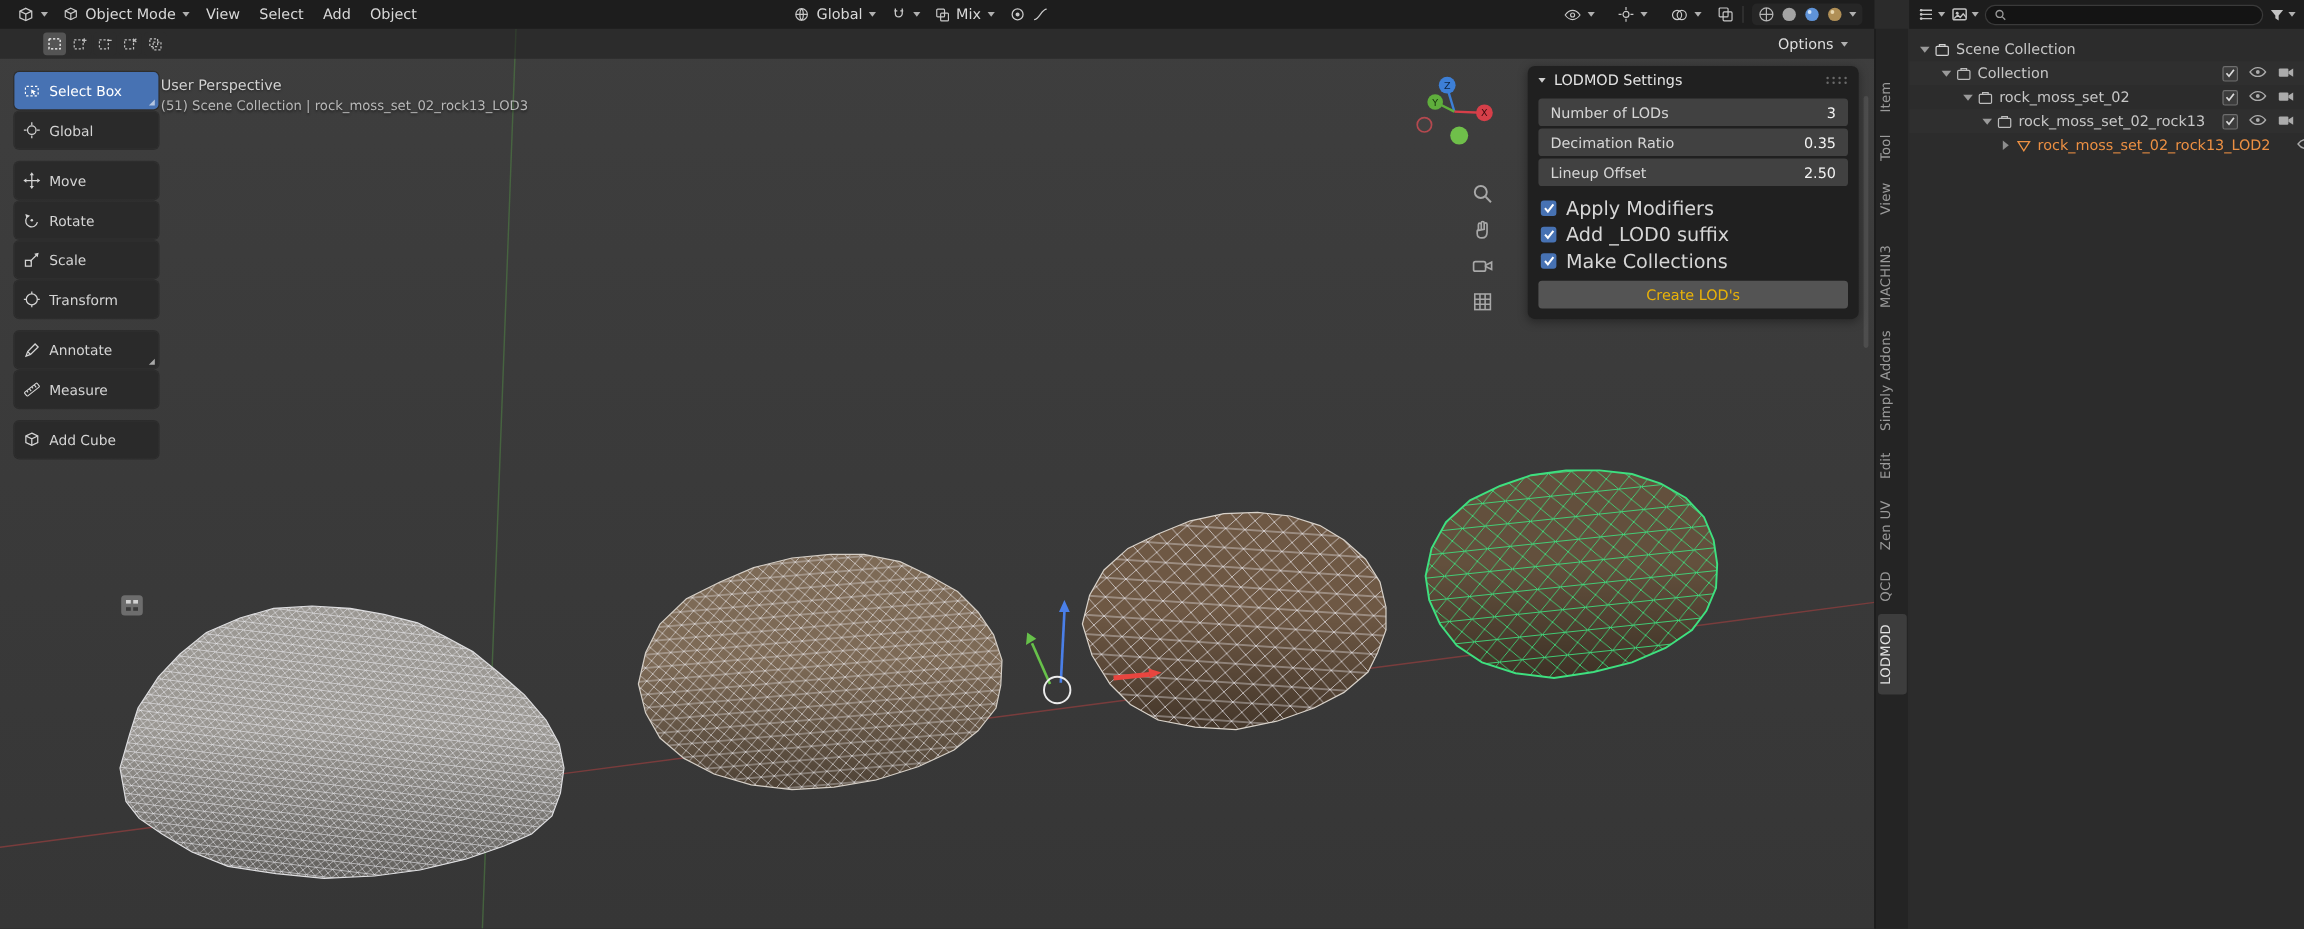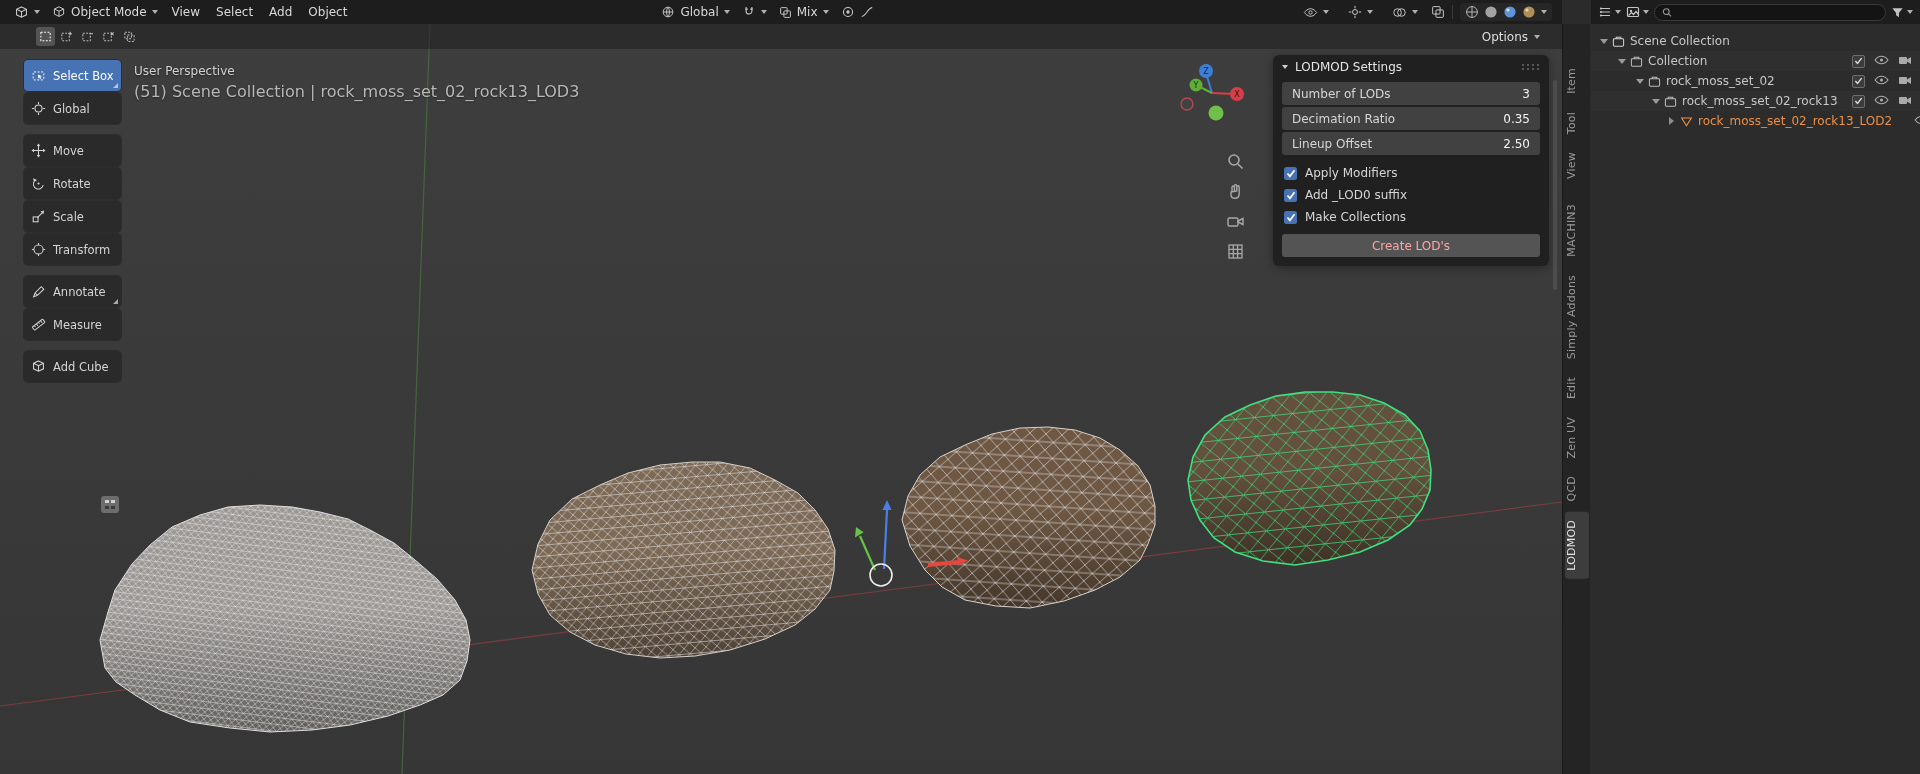--- a/index.html
+++ b/index.html
@@ -29,49 +29,49 @@
                  display:flex; align-items:center; padding:0 10px; z-index:10; }
   .selmode { display:flex; gap:2px; margin-left:26px; }
   .selmode .sm { width:19px; height:19px; background:#2c2c2c; border-radius:3px; display:flex;
                  align-items:center; justify-content:center; color:#bfbfbf; }
   .selmode .sm.active { background:#545454; color:#fff; }
   .options-btn { margin-left:auto; margin-right:6px; display:flex; align-items:center; gap:6px;
                  color:#dedede; font-size:12px; padding:2px 6px; border-radius:3px; }
 
   .vp-label { position:absolute; left:134px; top:40px; color:#d2d2d2; font-size:12px; z-index:5;
               text-shadow:0 1px 2px rgba(0,0,0,.45); }
-  .vp-sublabel { position:absolute; left:134px; top:58px; color:#b8b8b8; font-size:16px; z-index:5;
+  .vp-sublabel { position:absolute; left:134px; top:58px; color:#b8b8b8; font-size:11px; z-index:5;
                  text-shadow:0 1px 2px rgba(0,0,0,.45);text-align:right; }
 
   
-  .toolbar { position:absolute; left:24px; top:36px; width:97px; display:flex; flex-direction:column; z-index:12; }
+  .toolbar { position:absolute; left:12px; top:36px; width:120px; display:flex; flex-direction:column; z-index:12; }
   .tool-btn { height:31px; margin-bottom:2px; background:rgba(41,41,41,.94); border-radius:4px;
               display:flex; align-items:center; gap:7px; padding:0 7px; color:#d4d4d4; font-size:11.5px;
               position:relative; box-shadow:0 0 0 1px rgba(0,0,0,.25); }
   .tool-btn.active { background:#4772b3; color:#ffffff; }
   .tool-btn .ticon { display:inline-flex; color:inherit; }
   .tool-btn .corner { position:absolute; right:3px; bottom:3px; width:0; height:0;
                       border-left:5px solid transparent; border-bottom:5px solid rgba(255,255,255,.6); }
   .tool-gap { height:9px; }
 
   
   .lod-panel { position:absolute; left:1273px; top:31px; width:276px; background:rgba(30,30,30,.93);
                border-radius:6px; padding-bottom:9px; z-index:15; box-shadow:0 2px 8px rgba(0,0,0,.35); }
   .lod-header { height:23px; display:flex; align-items:center; gap:7px; padding:0 9px; color:#e4e4e4; font-size:12px; }
   .lod-header .grip { margin-left:auto; opacity:.8; }
   .lod-body { padding:4px 9px; display:flex; flex-direction:column; gap:2px; }
   .lod-field { height:23px; background:#414141; border-radius:3px; display:flex; align-items:center;
                justify-content:space-between; padding:0 10px; font-size:12px; color:#d6d6d6; }
   .lod-field .fval { color:#f2f2f2; }
   .lod-checks { padding:5px 11px 0; display:flex; flex-direction:column; gap:4px; }
-  .check-row { display:flex; align-items:center; gap:8px; color:#d6d6d6; font-size:12px; height:18px; }
+  .check-row { display:flex; align-items:center; gap:8px; color:#d6d6d6; font-size:16px; height:18px; }
   .checkbox { width:13px; height:13px; border-radius:2.5px; background:#4772b3; display:inline-flex;
               align-items:center; justify-content:center; flex:0 0 13px; }
   .lod-create { height:23px; margin:8px 9px 0; background:#545454; border-radius:3px; display:flex;
-                align-items:center; justify-content:center; color:#fca5a5; font-size:12px; }
+                align-items:center; justify-content:center; color:#eab308; font-size:12px; }
 
   
   .nav-gizmo { position:absolute; left:1178px; top:34px; z-index:8; }
   .view-icons { position:absolute; left:1226px; top:128px; display:flex; flex-direction:column; gap:11px;
                 z-index:8; color:#a8a8a8; }
   .view-icons .vi { display:flex; }
   .vp-scroll { position:absolute; left:1553px; top:56px; width:4px; height:210px; background:#5c5c5c;
                opacity:.55; border-radius:2px; }
 
   

